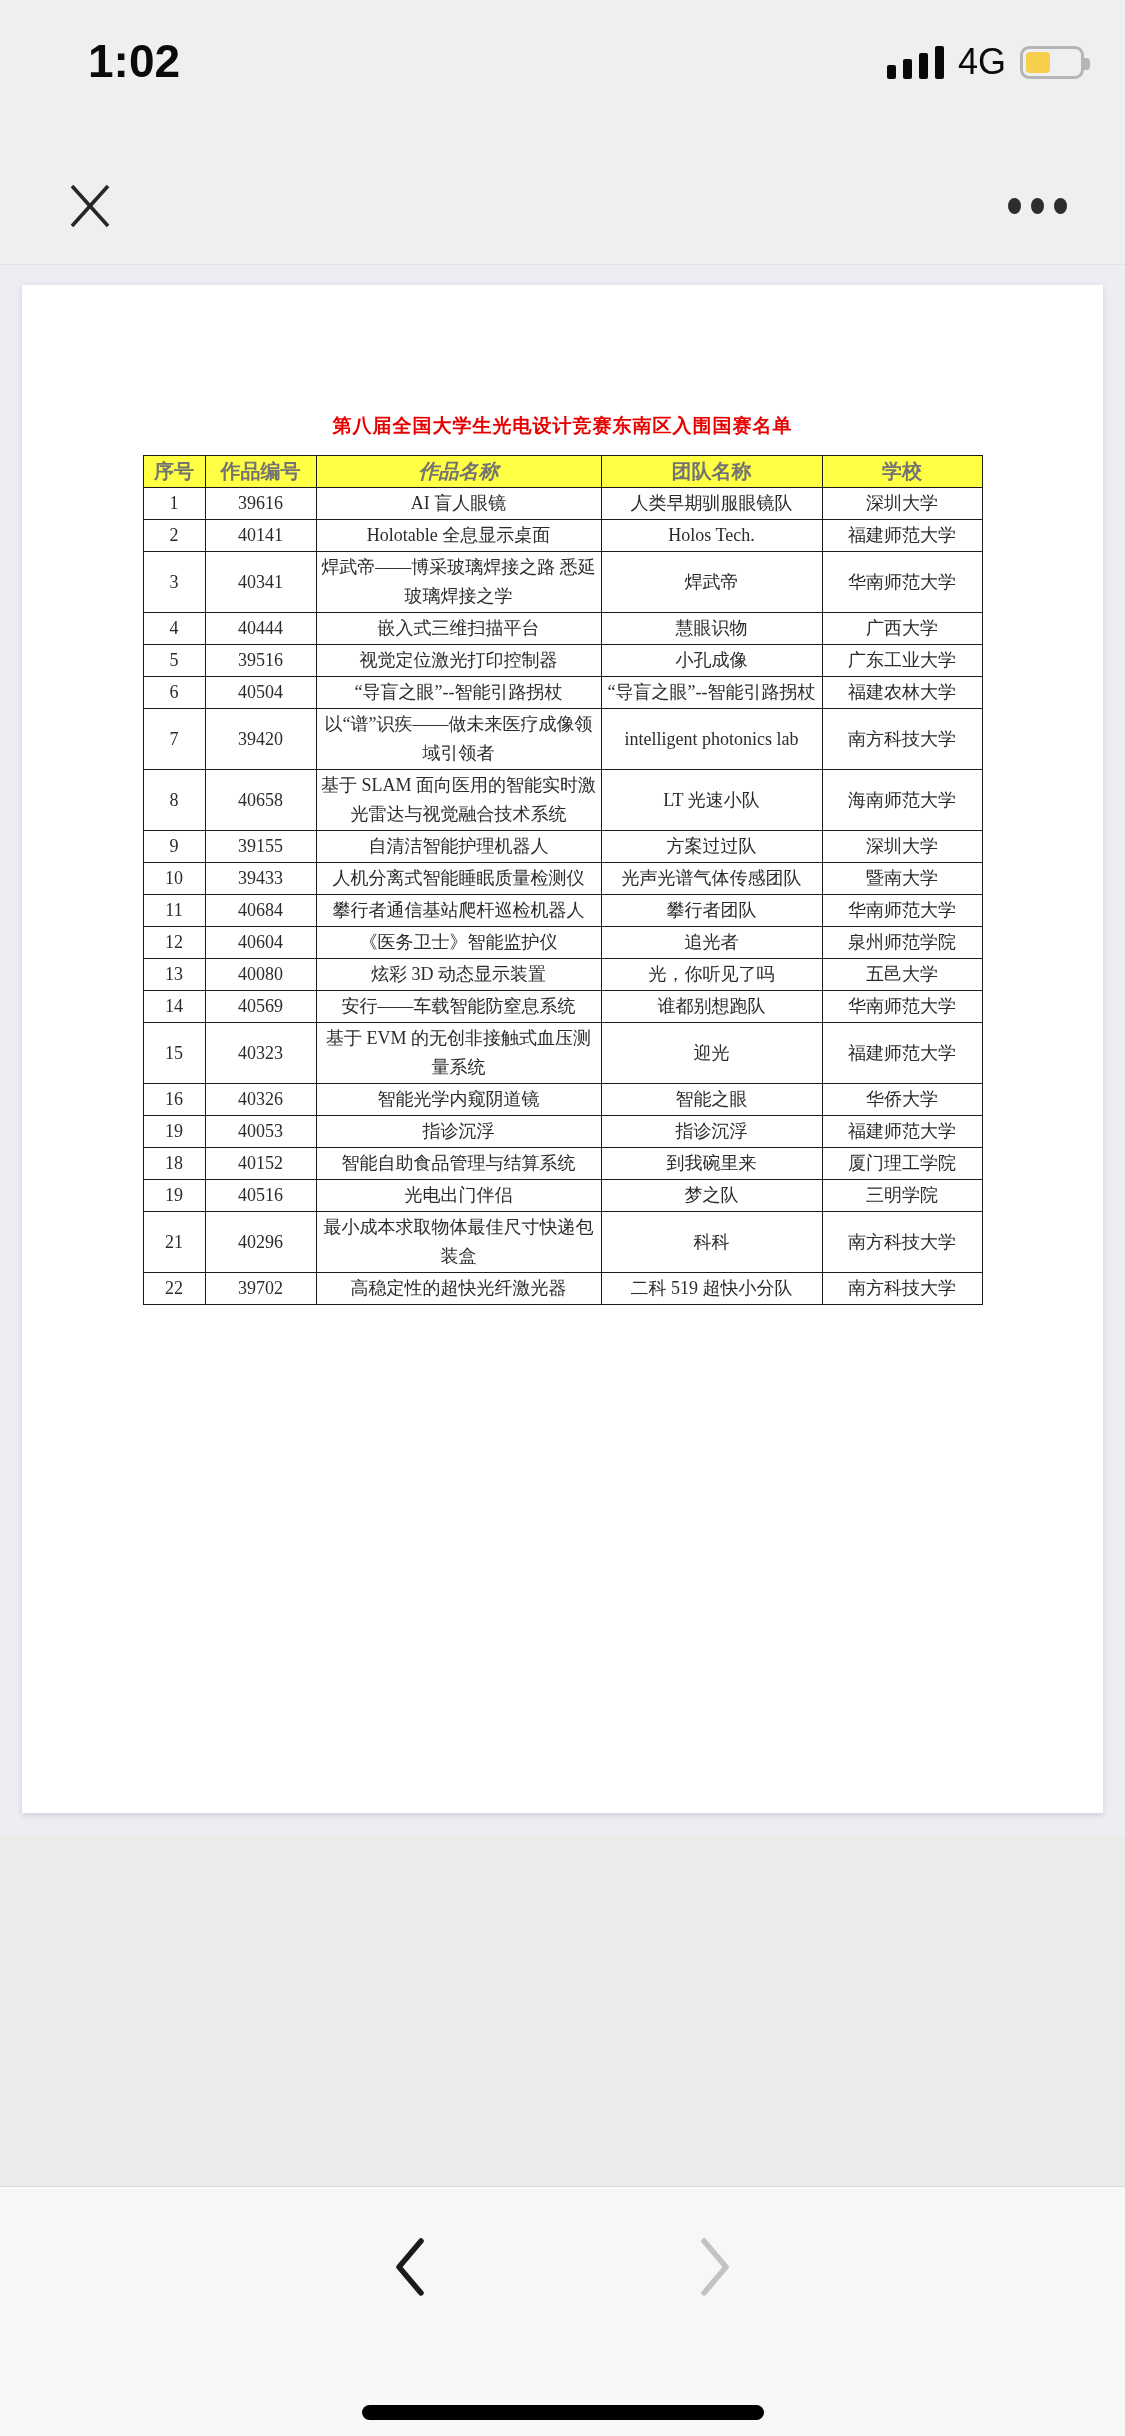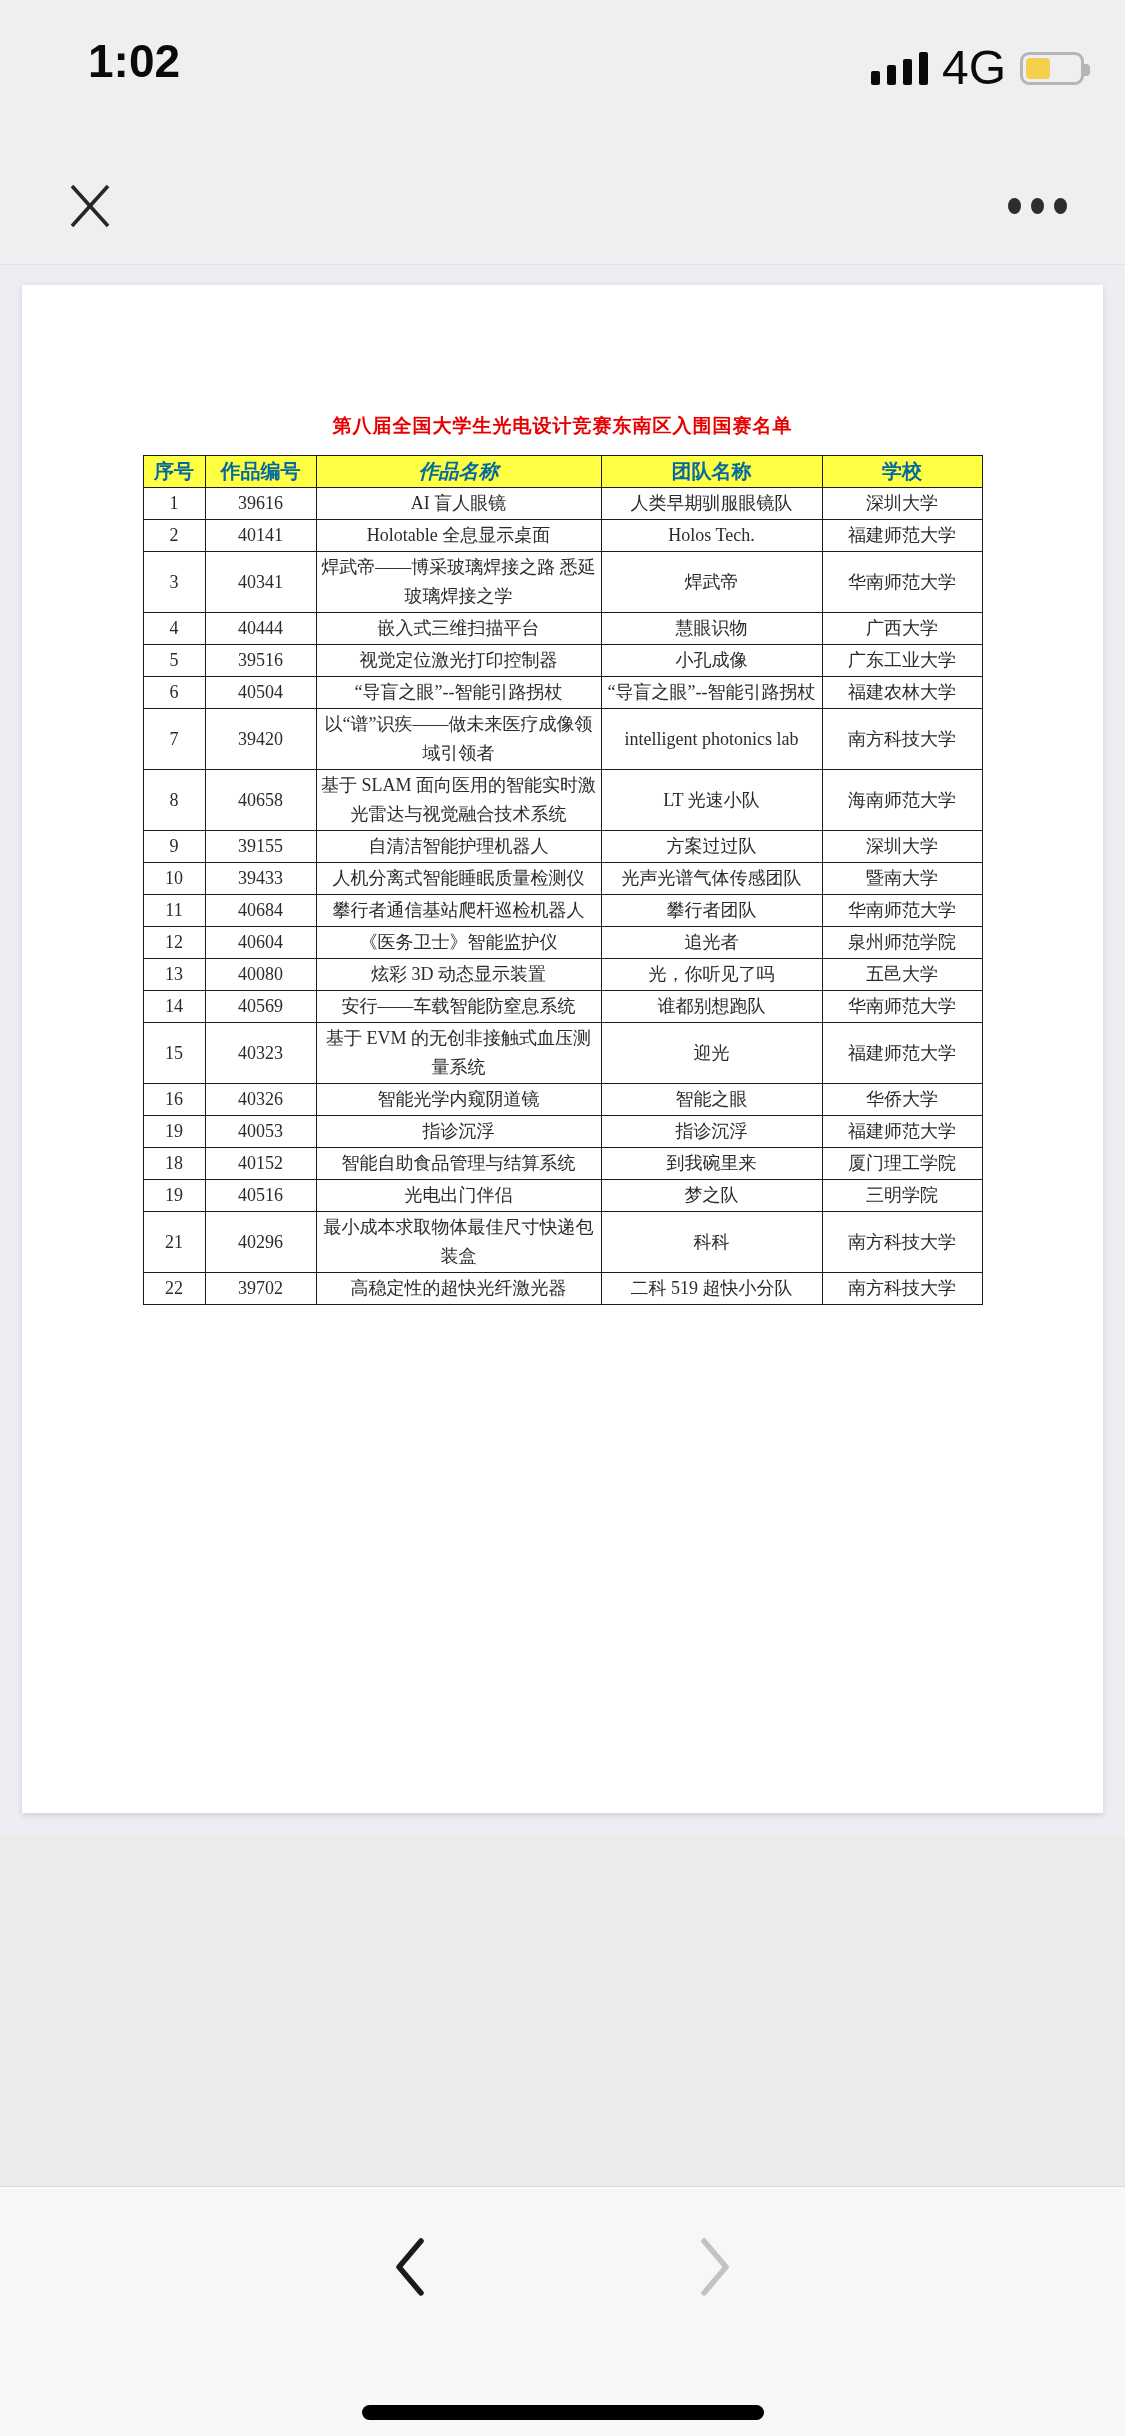--- a/index.html
+++ b/index.html
@@ -55,21 +55,21 @@
     display: block;
     width: 9px;
     background: #090909;
     border-radius: 2px;
   }
   .signal i:nth-child(1){ height: 14px; }
   .signal i:nth-child(2){ height: 20px; }
   .signal i:nth-child(3){ height: 26px; }
   .signal i:nth-child(4){ height: 33px; }
   .net-label {
-    font-size: 48px;
+    font-size: 36px;
     color: #0a0a0a;
     line-height: 1;
   }
   .battery {
     position: relative;
     width: 64px;
     height: 33px;
     border: 3px solid #b5b5b7;
     border-radius: 9px;
     margin-right: 8px;
@@ -151,21 +151,21 @@
   }
   table.shortlist th, table.shortlist td {
     border: 1px solid #1c1c1c;
     text-align: center;
     vertical-align: middle;
     overflow: hidden;
   }
   table.shortlist th {
     font-size: 20px;
     font-weight: bold;
-    color: #0369a1;
+    color: #737373;
     height: 20px;
     padding: 2px;
   }
   table.shortlist td {
     font-size: 18px;
     color: #2b2b2b;
     line-height: 29px;
     padding: 1px 3px;
   }
 

